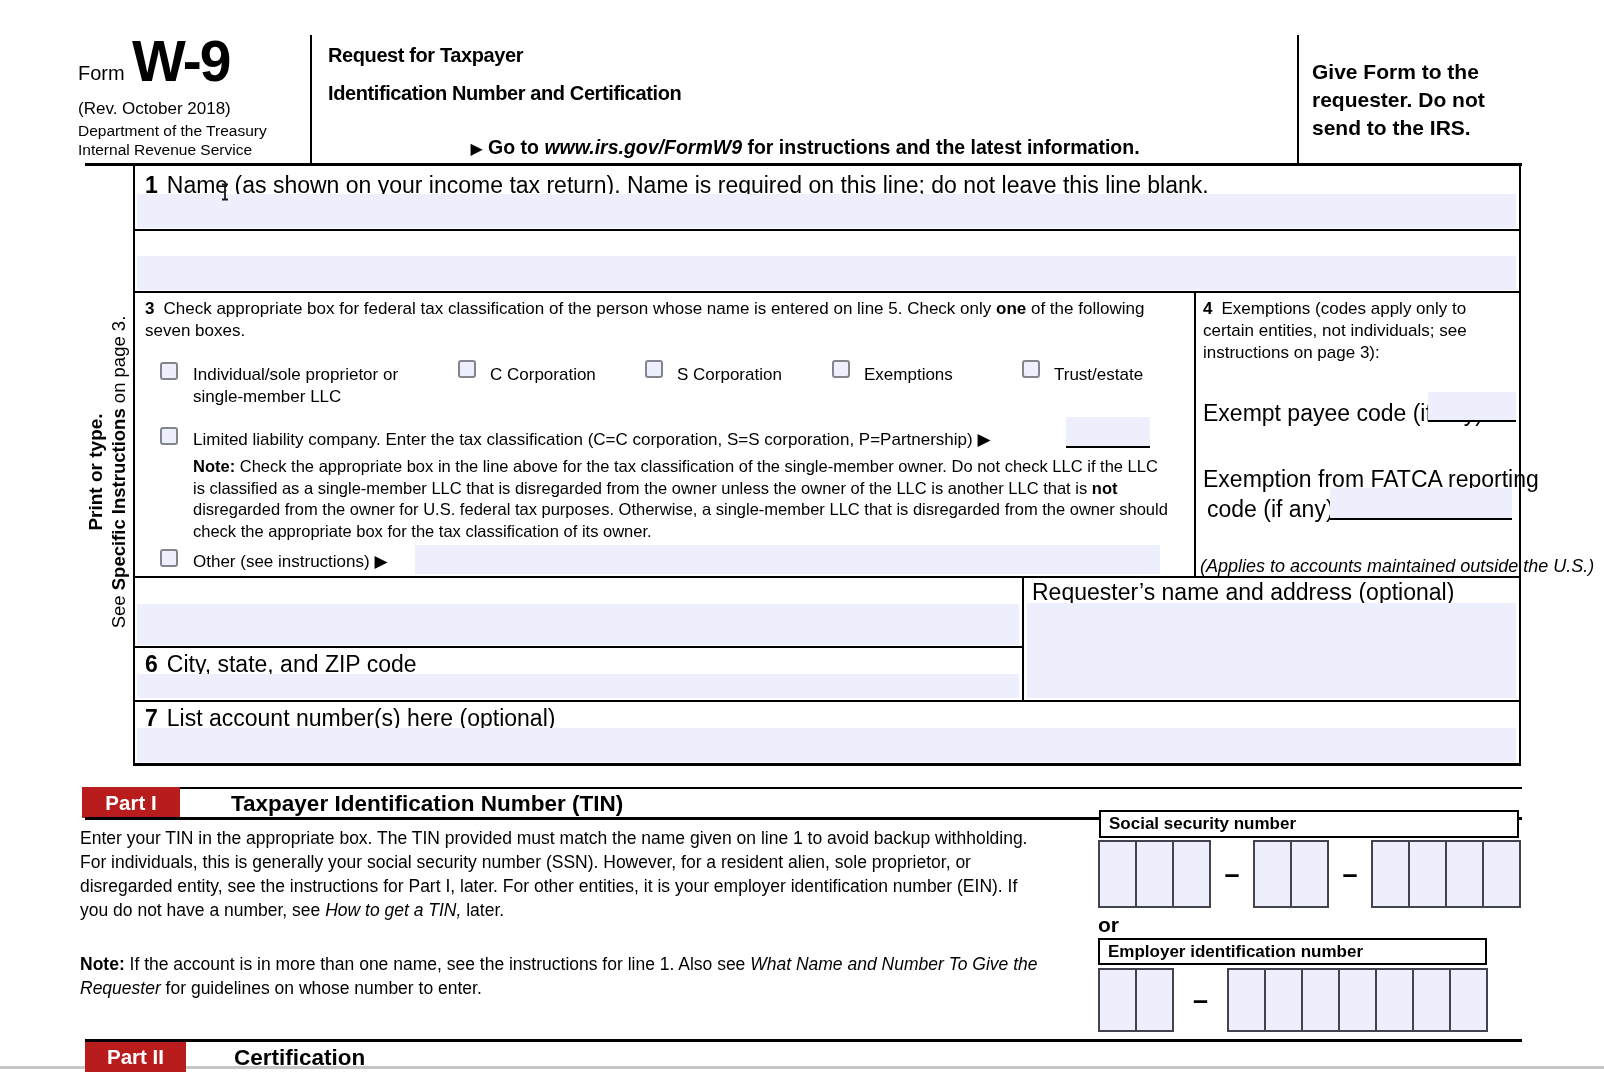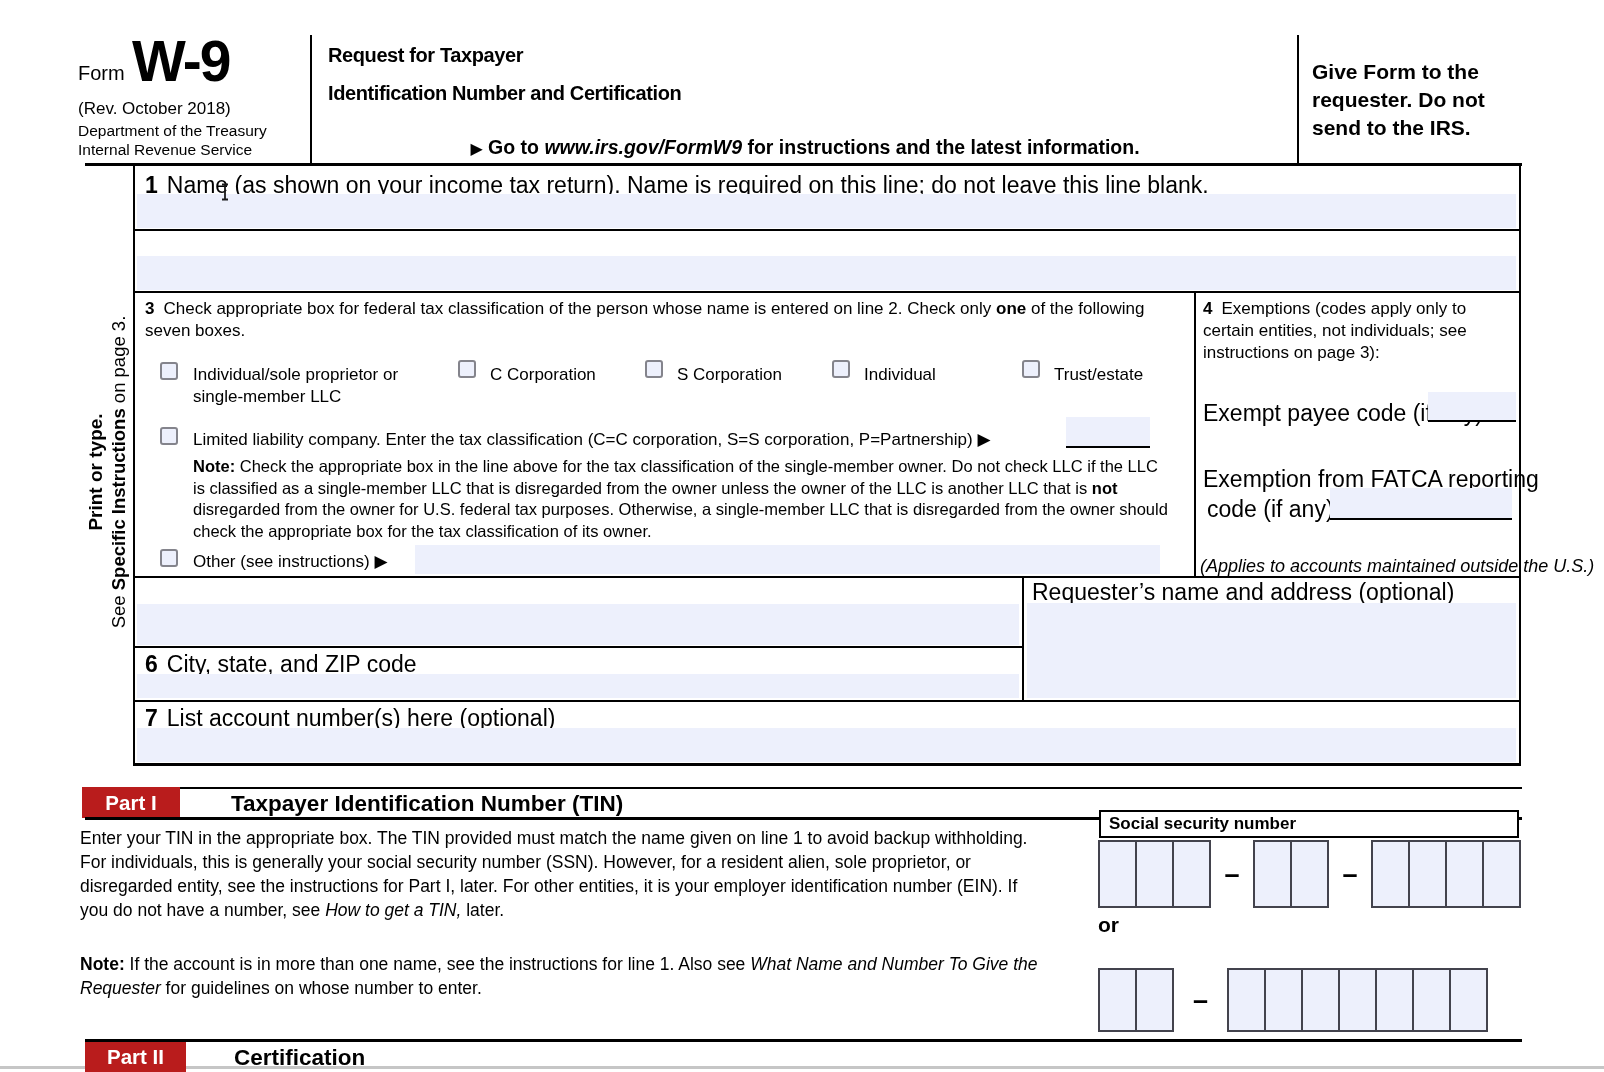--- a/index.html
+++ b/index.html
@@ -96,34 +96,34 @@
     <span class="num">1</span><span>Name (as shown on your income tax return). Name is required on this line; do not leave this line blank.</span>
   </div>
   <div class="fld" style="left:137px;top:194px;width:1379px;height:34px;"></div>
   <svg class="abs" style="left:219px;top:183px;" width="12" height="18" viewBox="0 0 12 18">
     <path d="M3 1.5 H9 M6 1.5 V16.5 M3 16.5 H9" stroke="#1a1a1a" stroke-width="1.8" fill="none"></path>
   </svg>
 
   <div class="fld" style="left:137px;top:256px;width:1379px;height:34px;"></div>
 
   <div class="lblw" style="left:145px;top:298px;width:1030px;">
-    <span class="num">3</span><span>Check appropriate box for federal tax classification of the person whose name is entered on line 2. Check only </span><span class="b">one</span><span> of the following seven boxes.</span>
+    <span class="num">3</span><span>Check appropriate box for federal tax classification of the person whose name is entered on line 5. Check only </span><span class="b">one</span><span> of the following seven boxes.</span>
   </div>
 
   <div class="cb" style="left:160px;top:362px;"></div>
   <div class="cbl" style="left:193px;top:364px;width:250px;">Individual/sole proprietor or single-member LLC</div>
 
   <div class="cb" style="left:458px;top:360px;"></div>
   <div class="cbl" style="left:490px;top:364px;">C Corporation</div>
 
   <div class="cb" style="left:645px;top:360px;"></div>
   <div class="cbl" style="left:677px;top:364px;">S Corporation</div>
 
   <div class="cb" style="left:832px;top:360px;"></div>
-  <div class="cbl" style="left:864px;top:364px;">Individual</div>
+  <div class="cbl" style="left:864px;top:364px;">Exemptions</div>
 
   <div class="cb" style="left:1022px;top:360px;"></div>
   <div class="cbl" style="left:1054px;top:364px;">Trust/estate</div>
 
   <div class="cb" style="left:160px;top:427px;"></div>
   <div class="cbl" style="left:193px;top:429px;white-space:nowrap;">Limited liability company. Enter the tax classification (C=C corporation, S=S corporation, P=Partnership) ▶</div>
   <div class="fld ul" style="left:1066px;top:417px;width:84px;height:31px;"></div>
 
   <div class="note-text" style="left:193px;top:456px;width:978px;">
     <span class="b">Note:</span><span> Check the appropriate box in the line above for the tax classification of the single-member owner.  Do not check LLC if the LLC is classified as a single-member LLC that is disregarded from the owner unless the owner of the LLC is another LLC that is </span><span class="b">not</span><span> disregarded from the owner for U.S. federal tax purposes. Otherwise, a single-member LLC that is disregarded from the owner should check the appropriate box for the tax classification of its owner.</span>
@@ -186,20 +186,21 @@
       <div class="tin-group">
         <div class="tin-cell"></div>
         <div class="tin-cell"></div>
         <div class="tin-cell"></div>
         <div class="tin-cell"></div>
       </div>
     </div>
 
   <div class="abs b" style="left:1098px;top:913px;font-size:21px;">or</div>
 
+  <div class="tin-label-box" style="left:1098px;top:938px;width:389px;height:27px;">Employer identification number</div>
   <div class="tin-row" style="left:1098px;top:968px;width:390px;height:64px;">
       <div class="tin-group">
         <div class="tin-cell"></div>
         <div class="tin-cell"></div>
       </div>
       <div class="tin-dash">–</div>
       <div class="tin-group">
         <div class="tin-cell"></div>
         <div class="tin-cell"></div>
         <div class="tin-cell"></div>

